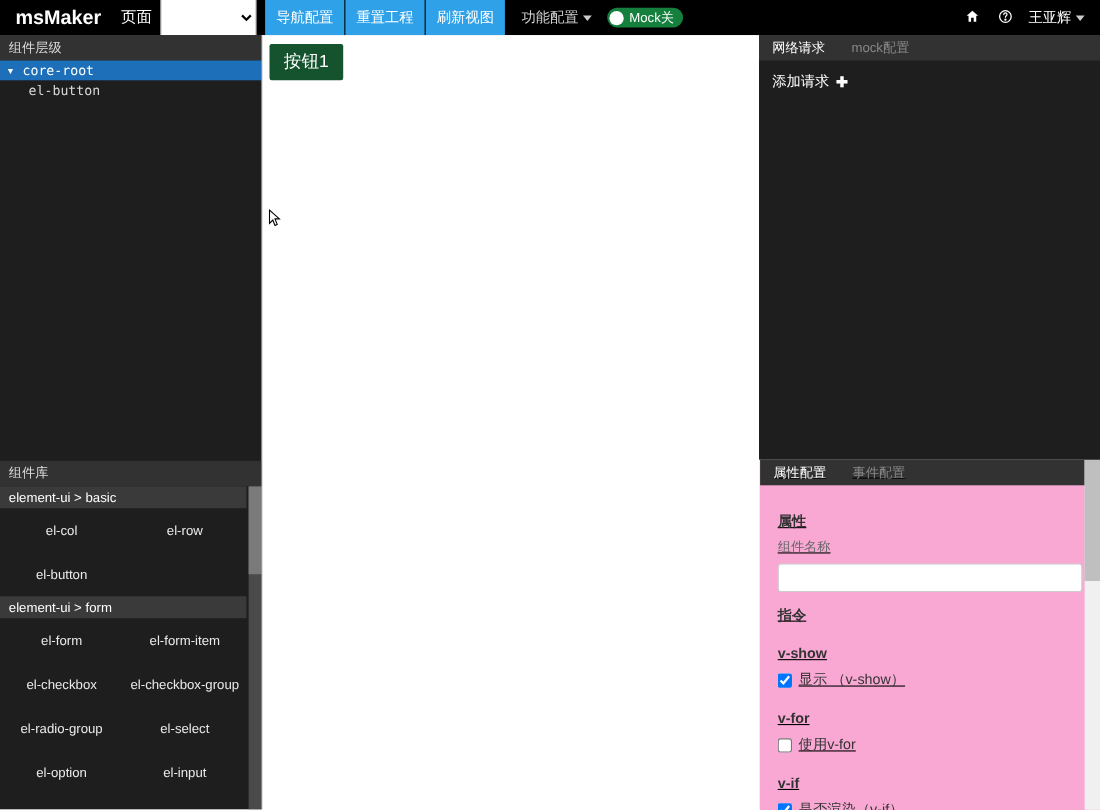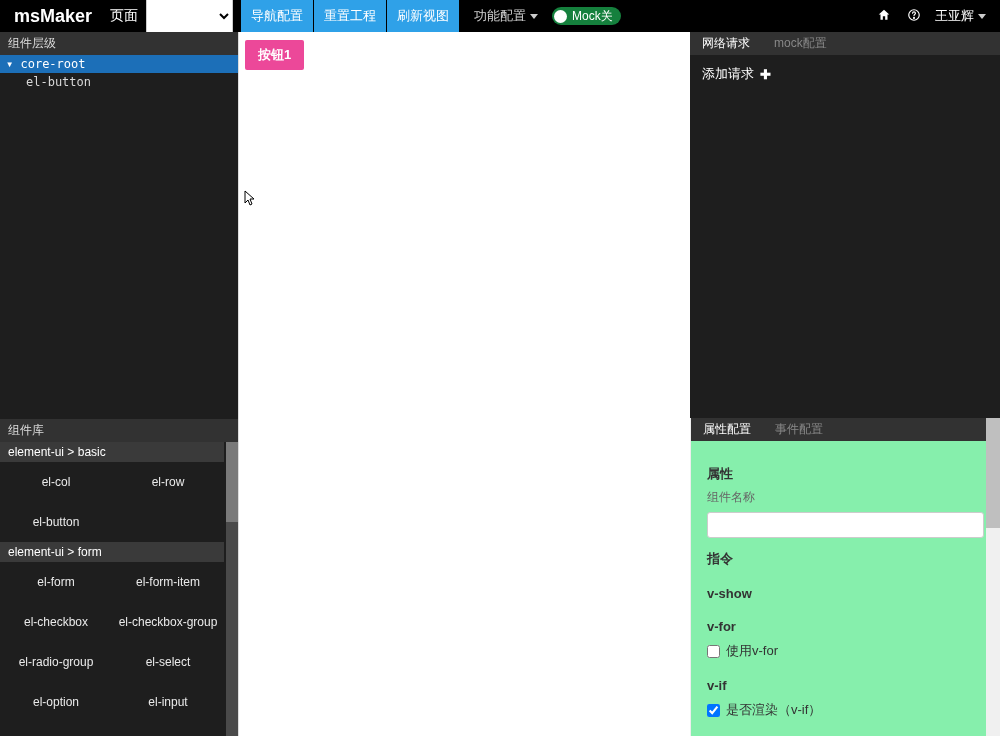--- a/index.html
+++ b/index.html
@@ -26,30 +26,30 @@
 .treerow.sel::before { content:"▾ "; }
 .treerow.child { padding-left: 26px; }
 .lib { flex: 1; overflow: hidden; position: relative; }
 .libhdr { background: #323232; color: #ddd; font-size: 12px; padding: 3px 8px; }
 .grp { background: #3a3a3a; color: #fff; font-size: 12px; padding: 3px 8px; width: 224px; }
 .libitems { display: flex; flex-wrap: wrap; width: 224px; }
 .libit { width: 112px; height: 40px; display:flex; align-items:center; justify-content:center; color: #eaeaea; font-size: 12px; cursor: pointer; }
 .libscroll { position:absolute; right:0; top:0; bottom:0; width:12px; background:#4a4a4a; }
 .libthumb { position:absolute; right:0; top:0; width:12px; height:80px; background:#7a7a7a; }
 .canvas { flex:1; position: relative; background:#fff; border-left:1px solid #ddd; }
-.cbtn { position:absolute; top:8px; left:6px; background:#ec4899; color:#fff; font-size:13px; padding:6px 13px; border:none; border-radius:2px; cursor:pointer;font-weight:bold; }
+.cbtn { position:absolute; top:8px; left:6px; background:#14532d; color:#fff; font-size:16px; padding:6px 13px; border:none; border-radius:2px; cursor:pointer; }
 .cursor { position:absolute; top:158px; left:5px; font-size:14px; color:#000; }
 .right { width: 310px; display:flex; flex-direction:column; }
 .rtop { height: 386px; background:#1e1e1e; color:#fff; }
 .rtabs { display:flex; background:#323232; font-size:12px; }
 .rtab { padding:3px 12px; color:#888; cursor:pointer; }
 .rtab.active { color:#fff; }
 .addreq { padding: 10px 12px; font-size:13px; display:flex; align-items:center; cursor:pointer; }
 .plus { font-weight:bold; margin-left:6px; }
-.rbot { flex:1; overflow:auto; position:relative; background:#86efac; border-left:1px solid #eee; }
+.rbot { flex:1; overflow:auto; position:relative; background:#f9a8d4; border-left:1px solid #eee;text-decoration:underline; }
 .rbottabs { display:flex; background:#323232; font-size:12px; }
 .proppane { padding: 12px 16px; color:#333; font-size:13px; }
 .sectt { font-weight:bold; margin: 12px 0 6px; }
 .subl { font-size:12px; color:#666; margin-top:6px; }
 .pinput { width:100%; height:26px; border:1px solid #ccc; border-radius:3px; margin-top:6px; padding:0 6px; }
 .vlab { font-weight:bold; margin-top:18px; }
 .chk { margin-top:8px; display:flex; align-items:center; }
 .chk input { margin-right:6px; }
 .rscroll { position:absolute; right:0; top:0; bottom:0; width:14px; background:#f0f0f0; }
 .rthumb { position:absolute; right:0; top:0; width:14px; height:110px; background:#bfbfbf; }
@@ -155,20 +155,24 @@
         <div class="rtab active">属性配置</div>
         <div class="rtab">事件配置</div>
       </div>
       <div class="proppane">
         <div class="sectt">属性</div>
         <div class="subl">组件名称</div>
         <input class="pinput" style="">
         <div class="sectt">指令</div>
 
         <div class="vlab">v-show</div>
+        <label class="chk">
+          <input type="checkbox" checked="" style="">
+            <span>显示 （v-show）</span>
+        </label>
 
         <div class="vlab">v-for</div>
         <label class="chk">
           <input type="checkbox" style="">
             <span>使用v-for</span>
         </label>
 
         <div class="vlab">v-if</div>
         <label class="chk">
           <input type="checkbox" checked="" style="">

